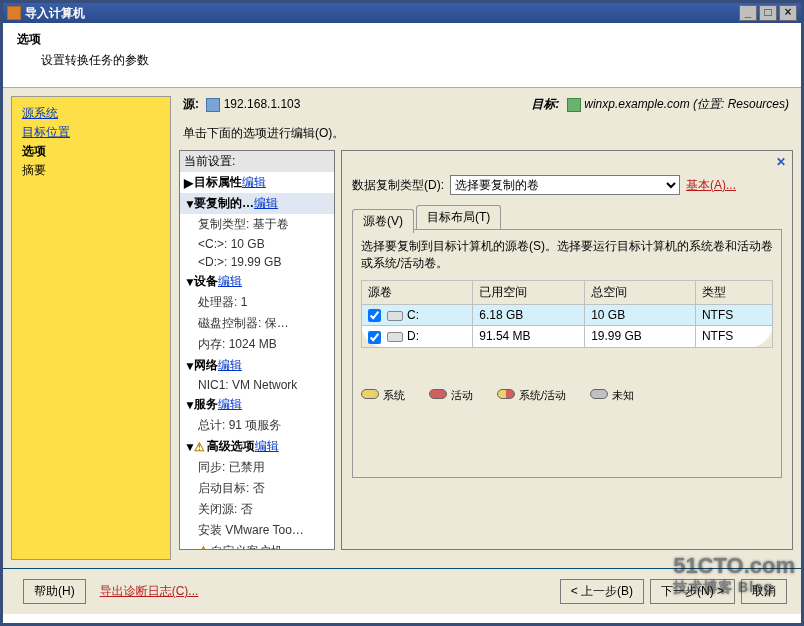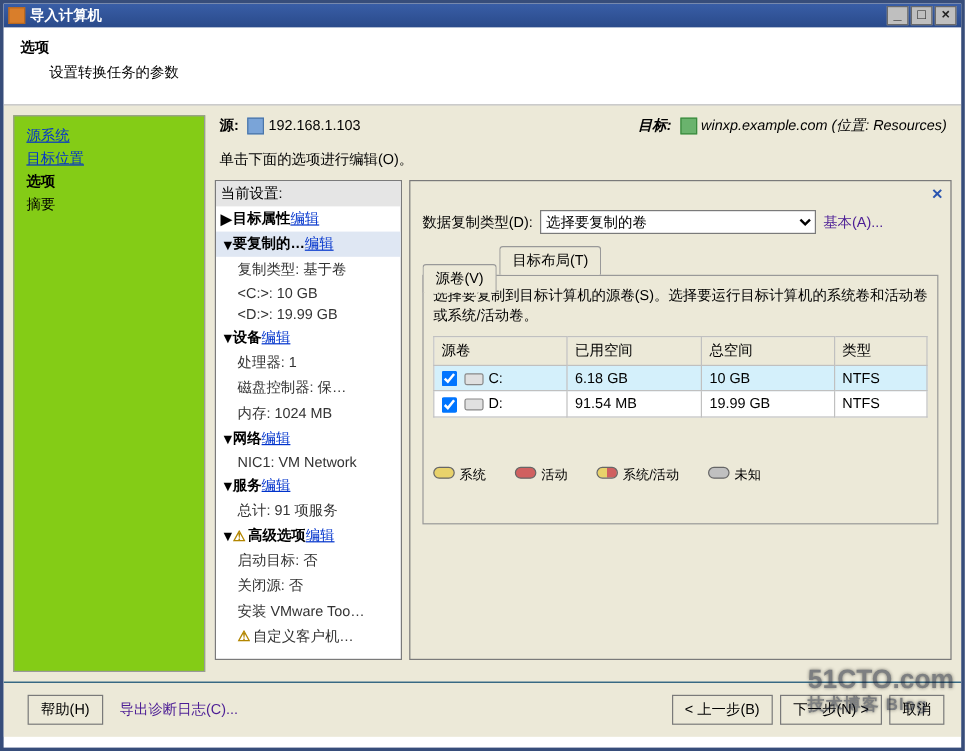--- a/index.html
+++ b/index.html
@@ -34,21 +34,21 @@
   }
   .header-pane .hdr-title { font-weight: bold; margin-bottom: 4px; }
   .header-pane .hdr-sub { padding-left: 24px; }
   .body {
     display: flex;
     height: 480px;
     background: #ece9d8;
   }
   .steps {
     width: 160px;
-    background: #84cc16;
+    background: #fde047;
     border: 1px solid #999;
     margin: 8px 0 8px 8px;
     padding: 8px 10px;
   }
   .steps a { color: #0033cc; text-decoration: underline; display:block; margin-bottom:2px;}
   .steps .plain { color:#000; display:block; margin-bottom:2px;}
   .main {
     flex: 1;
     padding: 8px;
     position: relative;
@@ -87,33 +87,33 @@
     background:#ece9d8;
     border:1px solid #7a7a7a;
     position:relative;
     padding:10px;
   }
   .right-pane .closex { position:absolute; top:4px; right:6px; color:#2a55b0; font-weight:bold; cursor:pointer;}
   .dropdown-row { display:flex; align-items:center; gap:6px; margin:14px 0 10px 0;}
   select {
     font-size:12px; height:20px; border:1px solid #7a7a7a; background:#fff; flex:1; max-width:230px;
   }
-  .link { color:#4c1d95; cursor:pointer;}
+  .link { color:#b91c1c; text-decoration:underline; cursor:pointer;}
   .tabs { margin-top:6px; }
   .tabbar { display:flex; }
   .tab {
     border:1px solid #999; border-bottom:none; padding:3px 10px; background:#ece9d8; margin-right:2px; cursor:pointer;
     border-top-left-radius:3px; border-top-right-radius:3px;
   }
-  .tab.active { background:#ece9d8; position:relative; top:15px;text-align:right; }
+  .tab.active { background:#ece9d8; position:relative; top:4px;text-align:right; }
   .tabcontent {
-    border:1px solid #999; background:#ece9d8; padding:8px; height:208px;
+    border:1px solid #999; background:#ece9d8; padding:8px; height:249px;
   }
   table.volumes {
-    width:100%; border-collapse:collapse; background:#fff; font-size:12px;
+    width:100%; border-collapse:collapse; background:#fff; font-size:12px;border-radius:25px;
   }
   table.volumes th, table.volumes td {
     border:1px solid #c0c0c0; padding:3px 6px; text-align:left;
   }
   table.volumes th { background:#ece9d8; font-weight:normal;}
   table.volumes tr.sel td { background:#d4f0fb;}
   .diskico { display:inline-block; width:16px; height:10px; background:#e0e0e0; border:1px solid #888; border-radius:2px; vertical-align:middle; margin:0 4px;}
   .legend {
     display:flex; gap:24px; margin-top:40px; align-items:center; font-size:11px;
   }
@@ -222,20 +222,21 @@
             <span class="edit">编辑</span>
           </div>
         <div class="row sub">总计: 91 项服务</div>
 
         <div class="row section">
             <span class="arrow">▼</span>
             <span class="warn">⚠</span>
             <span>高级选项</span>
             <span class="edit">编辑</span>
           </div>
+        <div class="row sub">同步: 已禁用</div>
         <div class="row sub">启动目标: 否</div>
         <div class="row sub">关闭源: 否</div>
         <div class="row sub">安装 VMware Too…</div>
         <div class="row sub"><span class="warn">⚠</span><span>自定义客户机…</span></div>
 
       </div>
 
       <div class="right-pane">
         <span class="closex">✕</span>
         <div class="dropdown-row">

